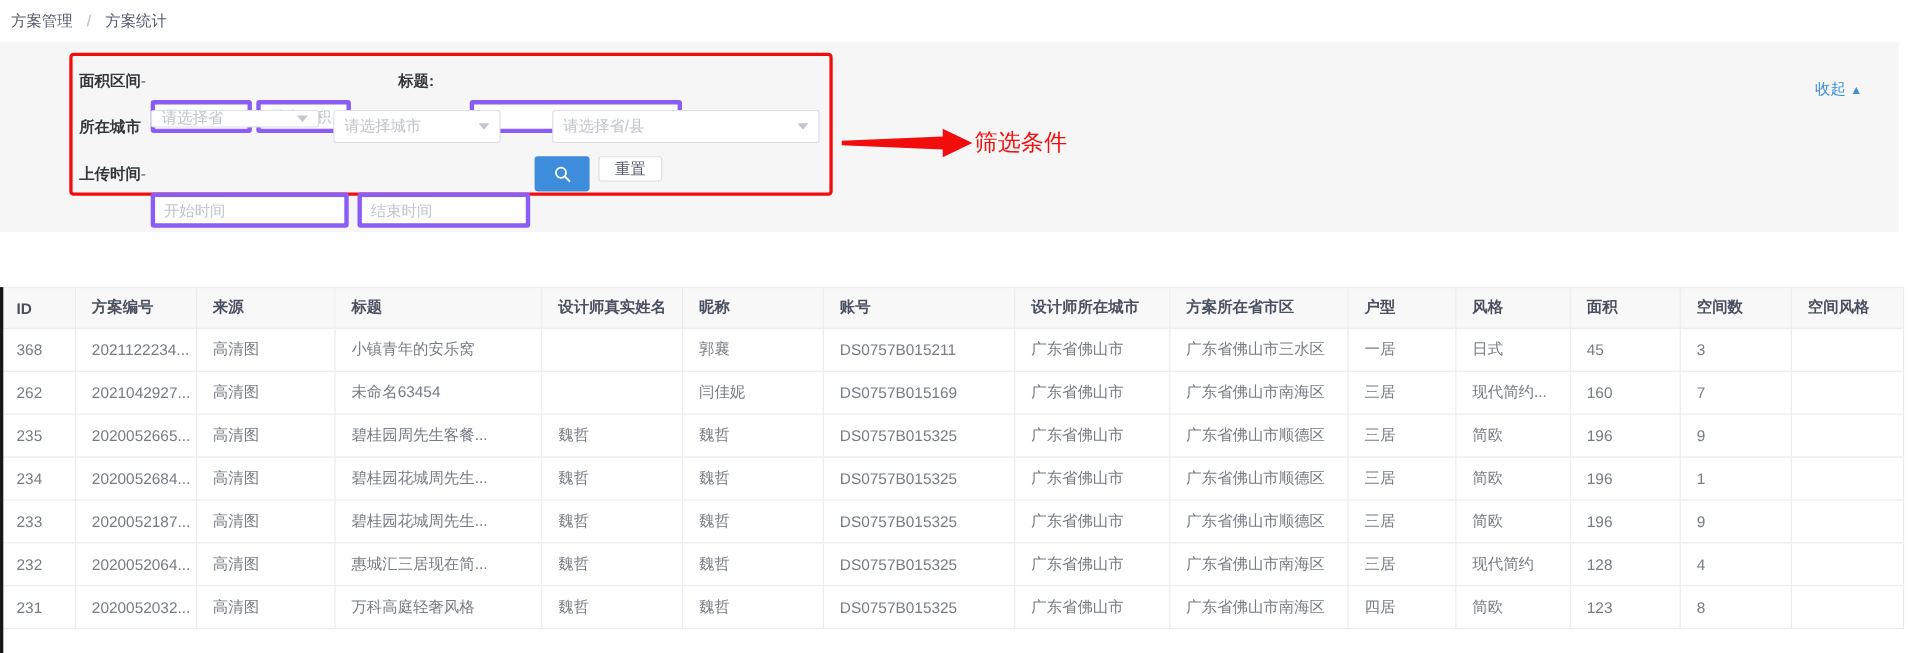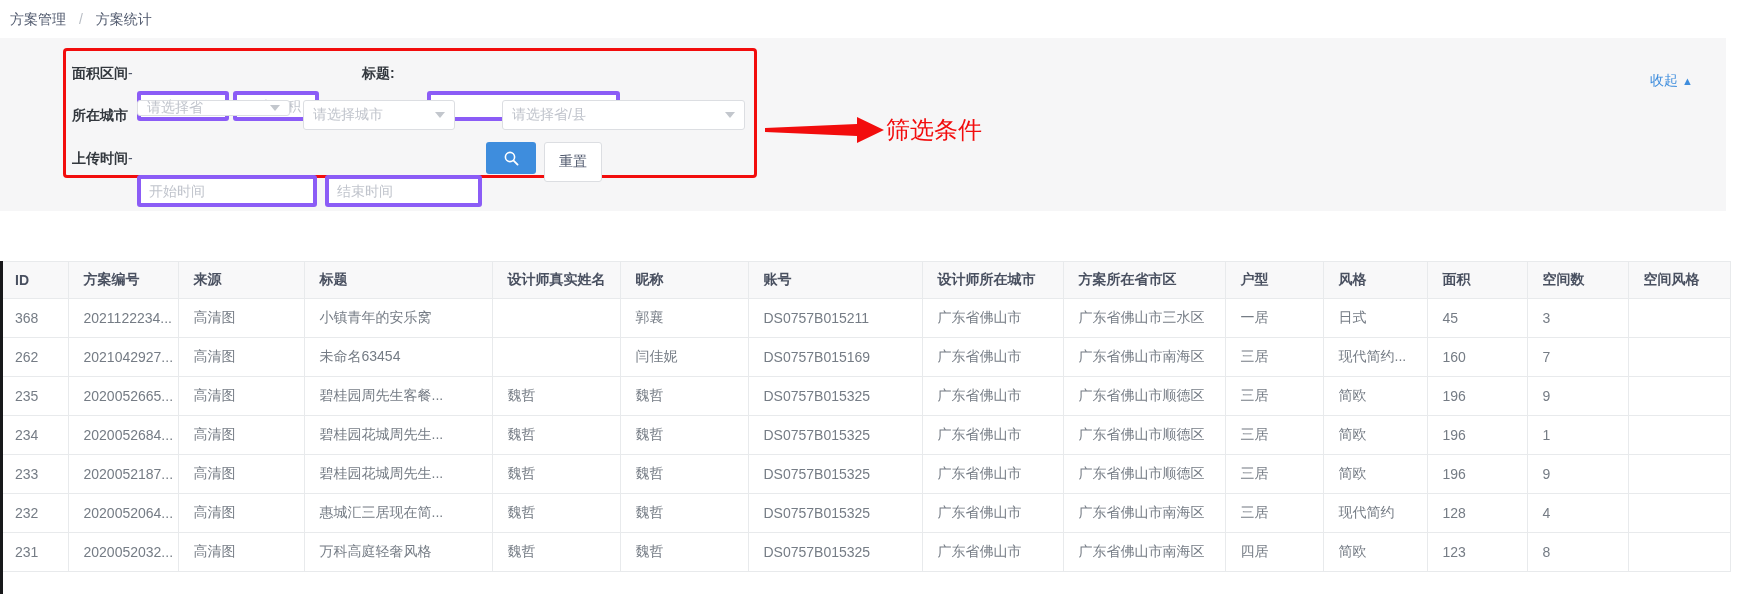--- a/index.html
+++ b/index.html
@@ -28,21 +28,21 @@
   .btn-search{position:absolute;box-sizing:border-box;border:none;border-radius:3px;background:#3e8ddd;
               display:flex;align-items:center;justify-content:center;cursor:pointer;}
   .btn-reset{position:absolute;box-sizing:border-box;border:1px solid #dcdee2;border-radius:3px;background:#fff;
              color:#515a6e;font-size:14px;cursor:pointer;display:flex;align-items:center;justify-content:center;
              font-family:"Liberation Sans","DejaVu Sans",sans-serif;}
   .collapse{position:absolute;left:1650px;top:34px;color:#3e8ddd;cursor:pointer;font-size:14px;white-space:nowrap;}
   .collapse .tri{font-size:11px;margin-left:4px;}
 
   
   .arrow-svg{position:absolute;left:765px;top:77px;}
-  .annot-text{position:absolute;left:886px;top:80px;font-size:24px;line-height:24px;color:#f20d0d;white-space:nowrap;}
+  .annot-text{position:absolute;left:886px;top:80px;font-size:21px;line-height:24px;color:#f20d0d;white-space:nowrap;}
 
   
   .table-wrap{position:absolute;left:0;top:261px;width:1730px;}
   table{border-collapse:collapse;table-layout:fixed;width:1730px;background:#fff;}
   th{height:36px;background:#f8f8f9;color:#495060;font-weight:700;font-size:14px;text-align:left;
      padding:0 15px;border-top:1px solid #e8eaec;border-bottom:1px solid #e8eaec;border-right:1px solid #e8eaec;
      white-space:nowrap;overflow:hidden;}
   td{height:38px;color:#757c85;font-size:14px;text-align:left;padding:0 15px;
      border-bottom:1px solid #e8eaec;border-right:1px solid #e8eaec;white-space:nowrap;overflow:hidden;}
   .edge-bar{position:absolute;left:0;top:261px;width:3px;height:333px;background:#17181a;z-index:5;}
@@ -86,21 +86,21 @@
     <span class="f-label" style="left:72px;top:111px;">上传时间</span>
     <span class="f-dash" style="left:128px;top:111px;">-</span>
     <input class="f-input" style="left: 137px; top: 104px; width: 180px; height: 32px;" type="text" placeholder="开始时间">
     <input class="f-input" style="left: 325px; top: 104px; width: 157px; height: 32px;" type="text" placeholder="结束时间">
     <button class="btn-search" style="left:486px;top:104px;width:50px;height:32px;">
       <svg width="17" height="17" viewBox="0 0 17 17">
         <circle cx="7" cy="7" r="4.6" fill="none" stroke="#ffffff" stroke-width="1.6"></circle>
         <line x1="10.6" y1="10.6" x2="14.6" y2="14.6" stroke="#ffffff" stroke-width="1.8" stroke-linecap="round"></line>
       </svg>
     </button>
-    <button class="btn-reset" style="left:544px;top:104px;width:58px;height:40px;">重置</button>
+    <button class="btn-reset" style="left:544px;top:104px;width:58px;height:23px;">重置</button>
 
     <a class="collapse"><span>收起</span><span class="tri">▲</span></a>
 
     <svg class="arrow-svg" width="120" height="30" viewBox="0 0 120 30">
       <polygon points="0,13 92,9 92,2 119,15 92,28 92,21 0,17" fill="#f20d0d"></polygon>
     </svg>
     <span class="annot-text">筛选条件</span>
   </div>
 
   <div class="table-wrap">

